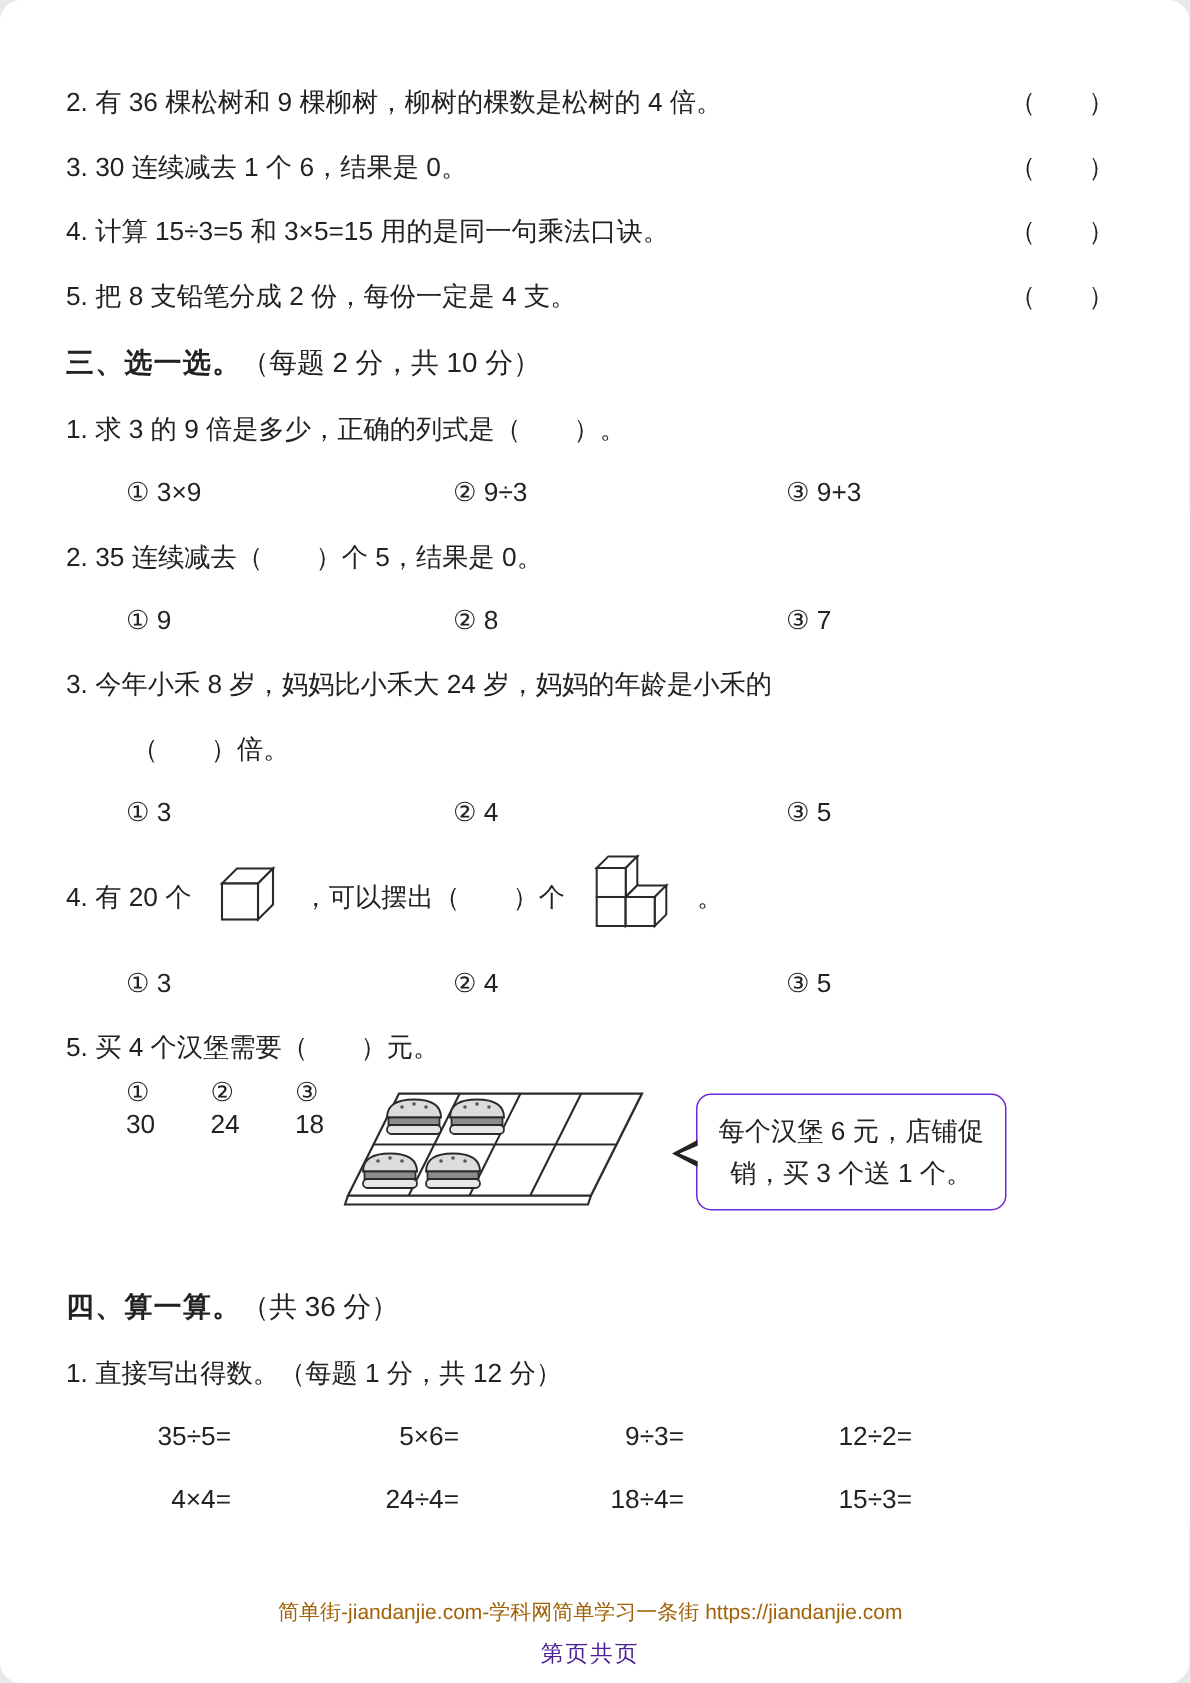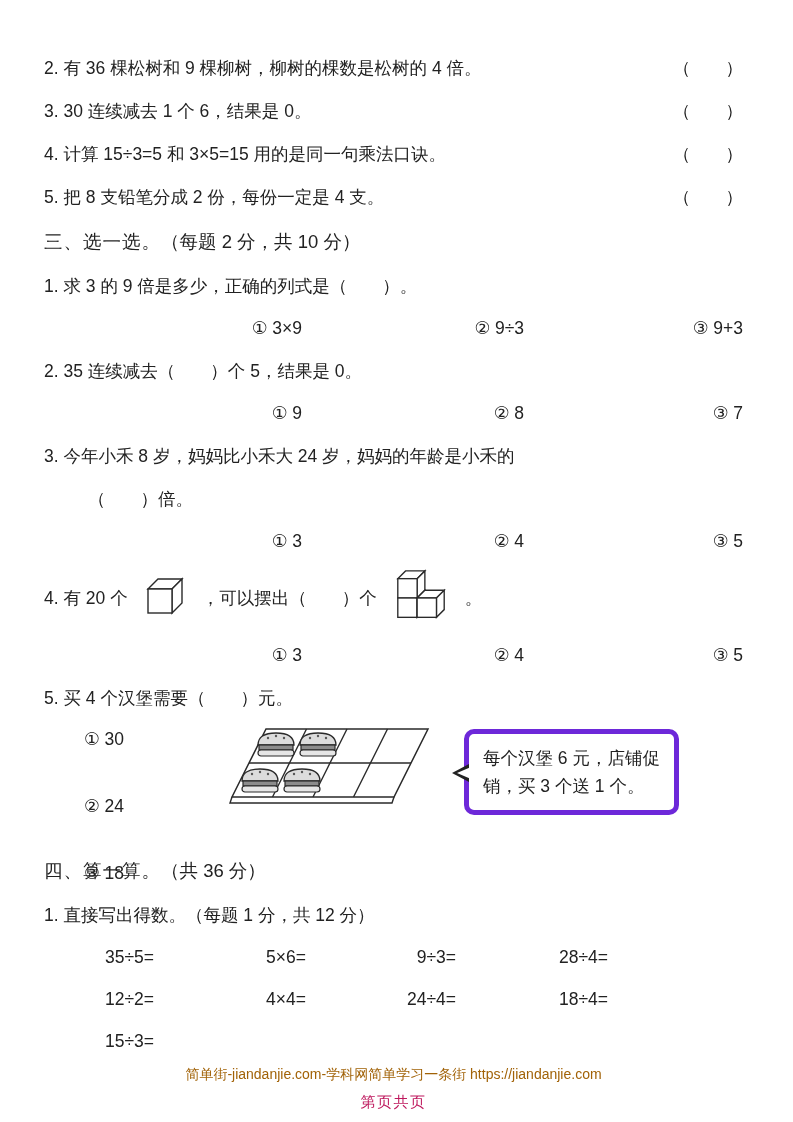--- a/index.html
+++ b/index.html
@@ -1,52 +1,52 @@
 <!DOCTYPE html>
 <html><head>
 <meta charset="utf-8">
 <style>
   html,body{margin:0;padding:0;background:#e9e9e9;}
   .page{
     position:relative;width:793px;height:1122px;margin:0 auto;background:#ffffff;
     box-sizing:border-box;padding:46px 50px 0 44px;
     font-family:"Liberation Sans","DejaVu Sans",sans-serif;
-    font-size:17.5px;color:#222;display:flex;flex-direction:column;overflow:hidden;
+    font-size:17.5px;color:#222;display:flex;flex-direction:column;overflow:hidden;border-radius:14px;
   }
   .tf-row{display:flex;justify-content:space-between;align-items:center;height:43px;}
   .tf-text{white-space:nowrap;}
   .tf-bracket{white-space:nowrap;}
   .sec-title{height:46px;display:flex;align-items:center;font-size:18.5px;}
-  .sec-title .bold{font-weight:400;letter-spacing:1px;}
+  .sec-title .bold{font-weight:700;letter-spacing:1px;}
   .q-line{height:43px;display:flex;align-items:center;}
-  .opt-row{height:42px;display:grid;grid-template-columns:218px 222px 1fr;align-items:center;padding-left:40px;text-align:right;}
+  .opt-row{height:42px;display:grid;grid-template-columns:218px 222px 1fr;align-items:center;padding-left:40px;}
   .indent{padding-left:44px;}
   .q4-line{height:72px;display:flex;align-items:center;gap:18px;}
   .q4-line svg{flex:0 0 auto;}
   .q5-body{display:flex;align-items:flex-start;height:128px;}
-  .q5-opts{width:182px;padding-left:40px;box-sizing:border-box;display:flex;flex-direction:column;gap:27px;}
+  .q5-opts{width:182px;padding-left:40px;box-sizing:border-box;display:flex;flex-direction:row;gap:27px;}
   .q5-opts div{height:40px;display:flex;align-items:center;}
   .tray{margin-top:4px;flex:0 0 auto;}
   .bubble{
-    position:relative;margin-left:28px;margin-top:10px;border:5px solid #6d28d9;
-    border-radius:10px;padding:10px 14px;line-height:28px;font-size:17.5px;background:#fff;
+    position:relative;margin-left:28px;margin-top:10px;border:1px solid #6d28d9;
+    border-radius:10px;padding:10px 14px;line-height:28px;font-size:17.5px;background:#fff;text-align:center;
   }
   .bubble::before{
     content:"";position:absolute;left:-17px;top:30px;width:0;height:0;
     border-top:9px solid transparent;border-bottom:9px solid transparent;border-right:17px solid #222;
   }
   .bubble::after{
     content:"";position:absolute;left:-12px;top:33px;width:0;height:0;
     border-top:6px solid transparent;border-bottom:6px solid transparent;border-right:14px solid #fff;
   }
   .calc-grid{display:grid;grid-template-columns:110px 152px 150px 152px;width:566px;}
   .calc-grid span{height:42px;display:flex;align-items:center;justify-content:flex-end;}
   .footer{margin-top:auto;text-align:center;padding-bottom:10px;}
   .footer-site{color:#a16207;font-size:14px;margin-bottom:9px;}
-  .footer-page{color:#be185d;font-size:15px;letter-spacing:1.5px;}
+  .footer-page{color:#4c1d95;font-size:15px;letter-spacing:1.5px;}
   svg .ln{stroke:#2a2a2a;stroke-width:1.4;fill:none;}
   svg .face{stroke:#2a2a2a;stroke-width:1.4;fill:#ffffff;}
 </style>
 </head>
 <body>
 
 <div class="page">
 
   <div class="tf-row">
     <span class="tf-text">2. 有 36 棵松树和 9 棵柳树，柳树的棵数是松树的 4 倍。</span>
@@ -156,21 +156,20 @@
   <div class="sec-title">
     <span class="bold">四、算一算。</span>
     <span>（共 36 分）</span>
   </div>
   <div class="q-line">1. 直接写出得数。（每题 1 分，共 12 分）</div>
 
   <div class="calc-grid">
     <span>35÷5=</span>
     <span>5×6=</span>
     <span>9÷3=</span>
-    <span>28÷4=</span>
     <span>12÷2=</span>
     <span>4×4=</span>
     <span>24÷4=</span>
     <span>18÷4=</span>
     <span>15÷3=</span>
   </div>
 
   <div class="footer">
     <div class="footer-site">简单街-jiandanjie.com-学科网简单学习一条街 https://jiandanjie.com</div>
     <div class="footer-page">第页共页</div>

